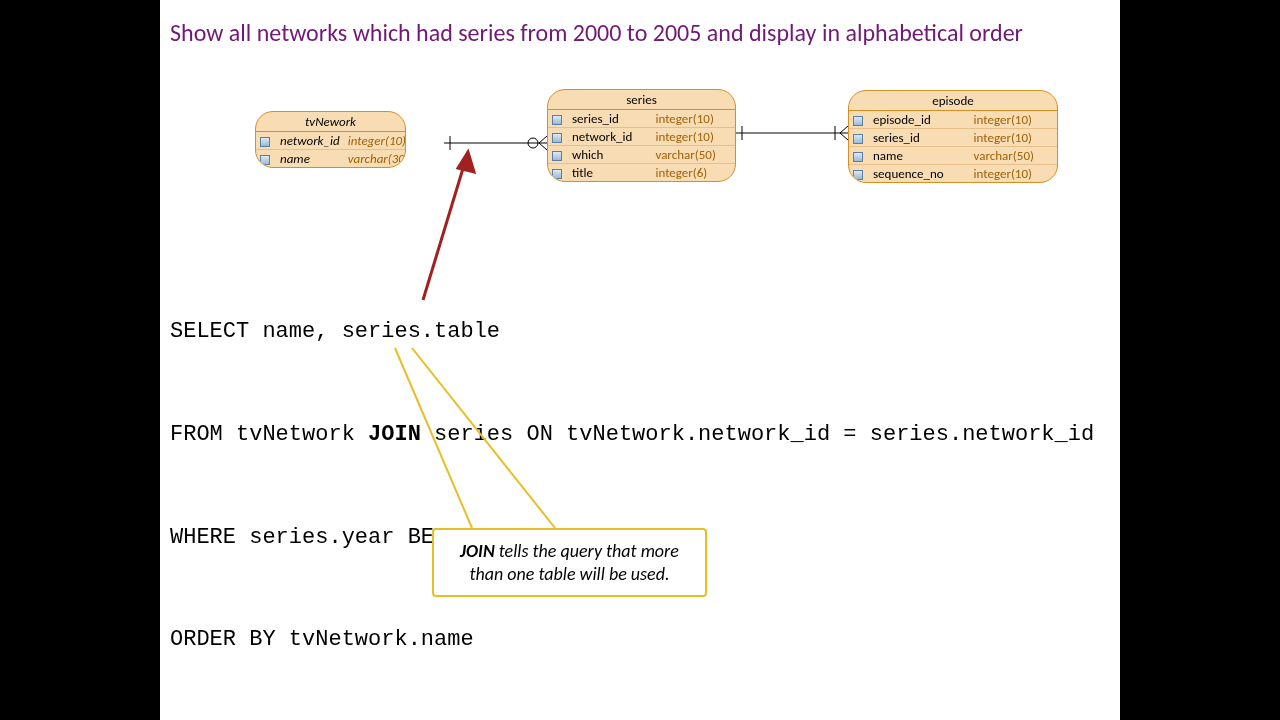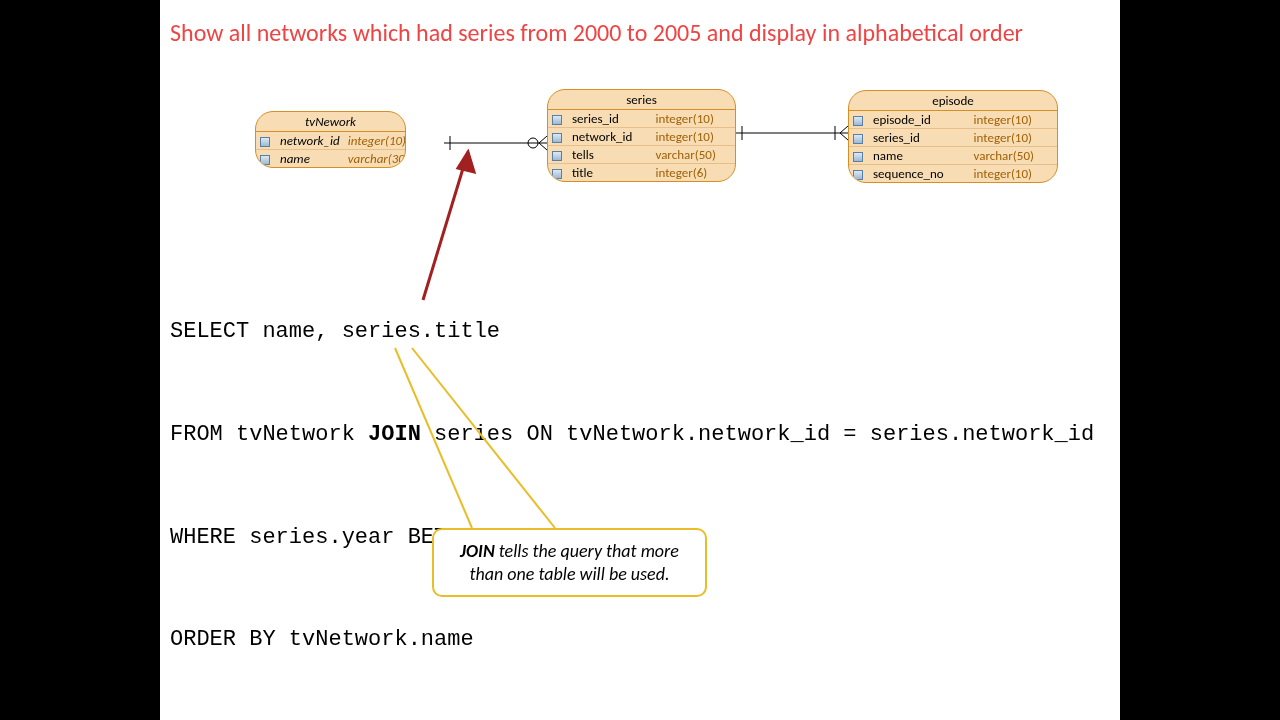--- a/index.html
+++ b/index.html
@@ -18,21 +18,21 @@
     top: 0;
     width: 960px;
     height: 720px;
     background: #fff;
   }
   .title {
     position: absolute;
     left: 10px;
     top: 18px;
     font-size: 24px;
-    color: #ef4444;
+    color: #701a75;
   }
   
   .ertable {
     position: absolute;
     border: 1px solid #d78f25;
     border-radius: 18px;
     background: #f7dcb4;
     font-size: 13px;
     overflow: hidden;
   }
@@ -71,21 +71,21 @@
     line-height: 1.1;
     white-space: pre;
     color: #000;
   }
   .sql .line { margin-bottom: 30px; }
   .sql .bold { font-weight: bold; }
   
   .callout {
     position: absolute;
     border: 2px solid #e9bd28;
-    border-radius: 10px;
+    border-radius: 4px;
     background: #fff;
     padding: 10px 14px;
     font-size: 18px;
     font-style: italic;
     text-align: center;
     line-height: 1.25;
   }
   .callout .kw { font-weight: bold; font-style: italic; }
   
   svg.overlay {
@@ -129,21 +129,21 @@
             <td>series_id</td>
             <td class="coltype">integer(10)</td>
           </tr>
       <tr>
             <td><span class="colicon"></span></td>
             <td>network_id</td>
             <td class="coltype">integer(10)</td>
           </tr>
       <tr>
             <td><span class="colicon"></span></td>
-            <td>tells</td>
+            <td>which</td>
             <td class="coltype">varchar(50)</td>
           </tr>
       <tr>
             <td><span class="colicon"></span></td>
             <td>title</td>
             <td class="coltype">integer(6)</td>
           </tr>
     </tbody>
       </table>
   </div>
@@ -170,21 +170,21 @@
       <tr>
             <td><span class="colicon"></span></td>
             <td>sequence_no</td>
             <td class="coltype">integer(10)</td>
           </tr>
     </tbody>
       </table>
   </div>
 
   <div class="sql">
-    <div class="line"><span>SELECT name, serie</span><span>s.title</span></div>
+    <div class="line"><span>SELECT name, serie</span><span>s.table</span></div>
     <div class="line"><span>FROM tvNetwork </span><span class="bold">JOIN</span><span> series ON tvNetwork.network_id = series.network_id</span></div>
     <div class="line">WHERE series.year BETWEEN 2000 AND 2005;</div>
     <div class="line">ORDER BY tvNetwork.name</div>
   </div>
 
   <div class="callout" style="left:272px; top:528px; width:275px;">
     <span class="kw">JOIN</span><span> tells the query that more than one table will be used.</span>
   </div>
 
   <svg class="overlay">

